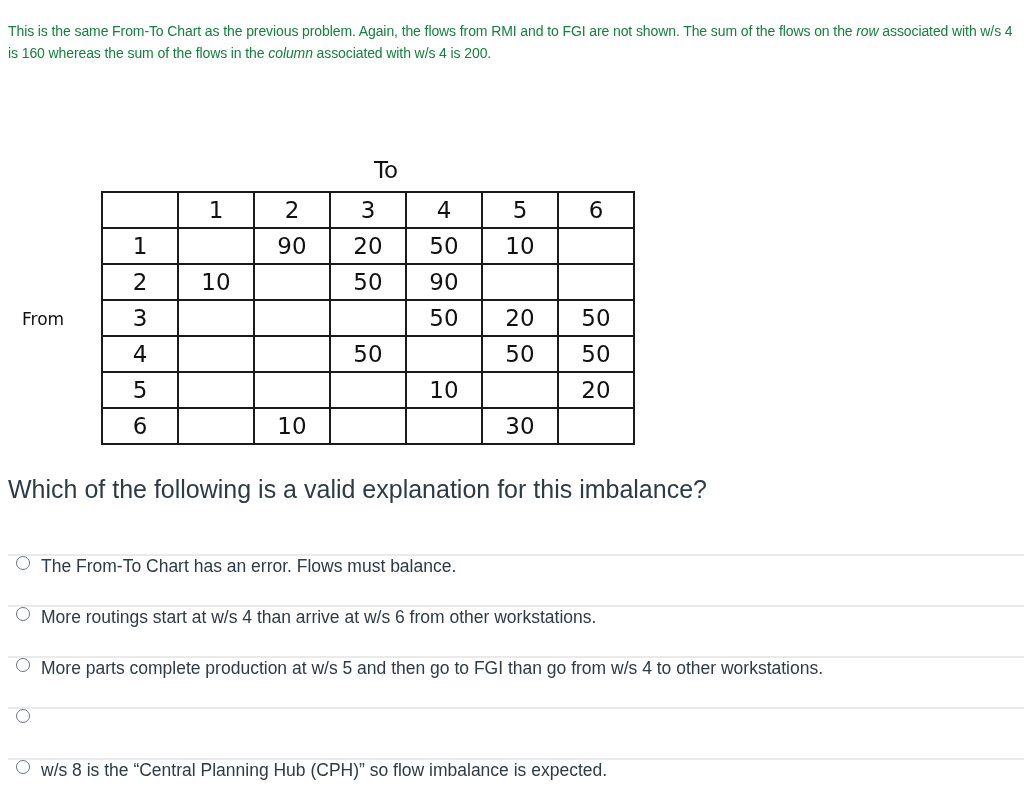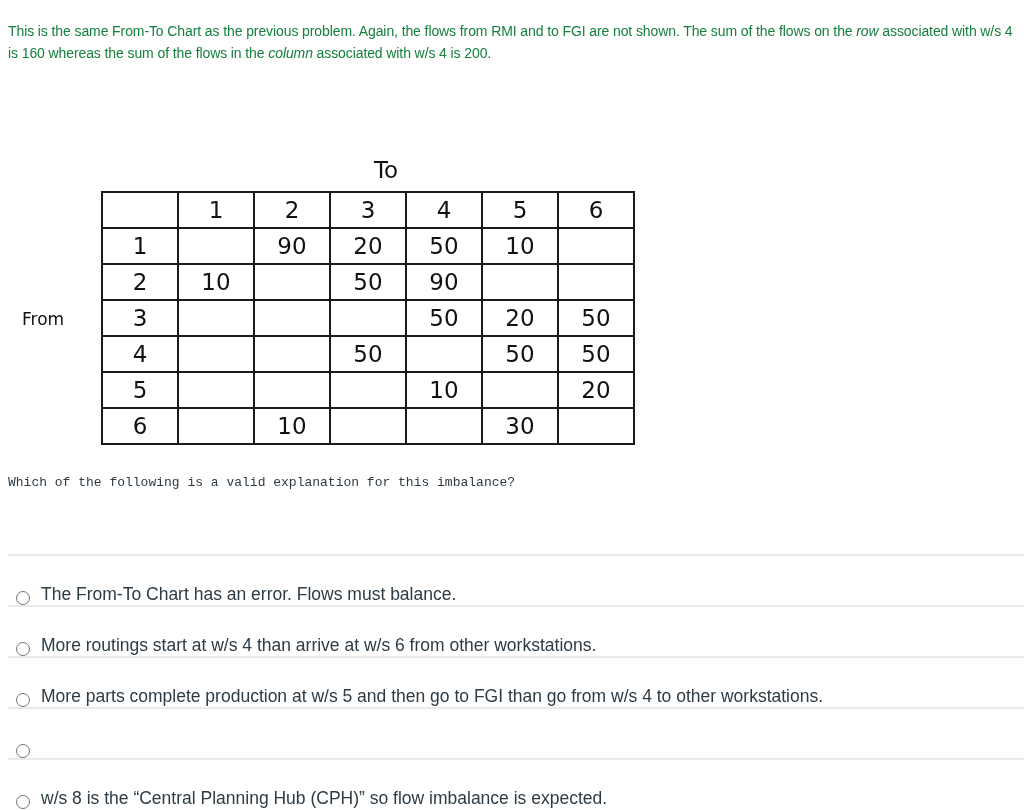--- a/index.html
+++ b/index.html
@@ -65,36 +65,35 @@
       text-align: center;
       vertical-align: middle;
       font-size: 23px;
       color: #111;
     }
 
     .question {
       position: absolute;
       left: 8px;
       top: 475px;
-      font-size: 13px;
+      font-size: 25px;
       color: #2d3b45;
-      font-family: Liberation Mono, monospace;
     }
 
     .answers {
       position: absolute;
       left: 8px;
       top: 554px;
       width: 1016px;
     }
     .answer {
       border-top: 2px solid #e8eaec;
       height: 49px;
       display: flex;
-      align-items: flex-end;
+      align-items: flex-start;
       cursor: pointer;
     }
     .radio {
       width: 14px;
       height: 14px;
       border: 1.5px solid #6b7780;
       border-radius: 50%;
       margin-left: 8px;
       margin-right: 11px;
       flex: 0 0 auto;

